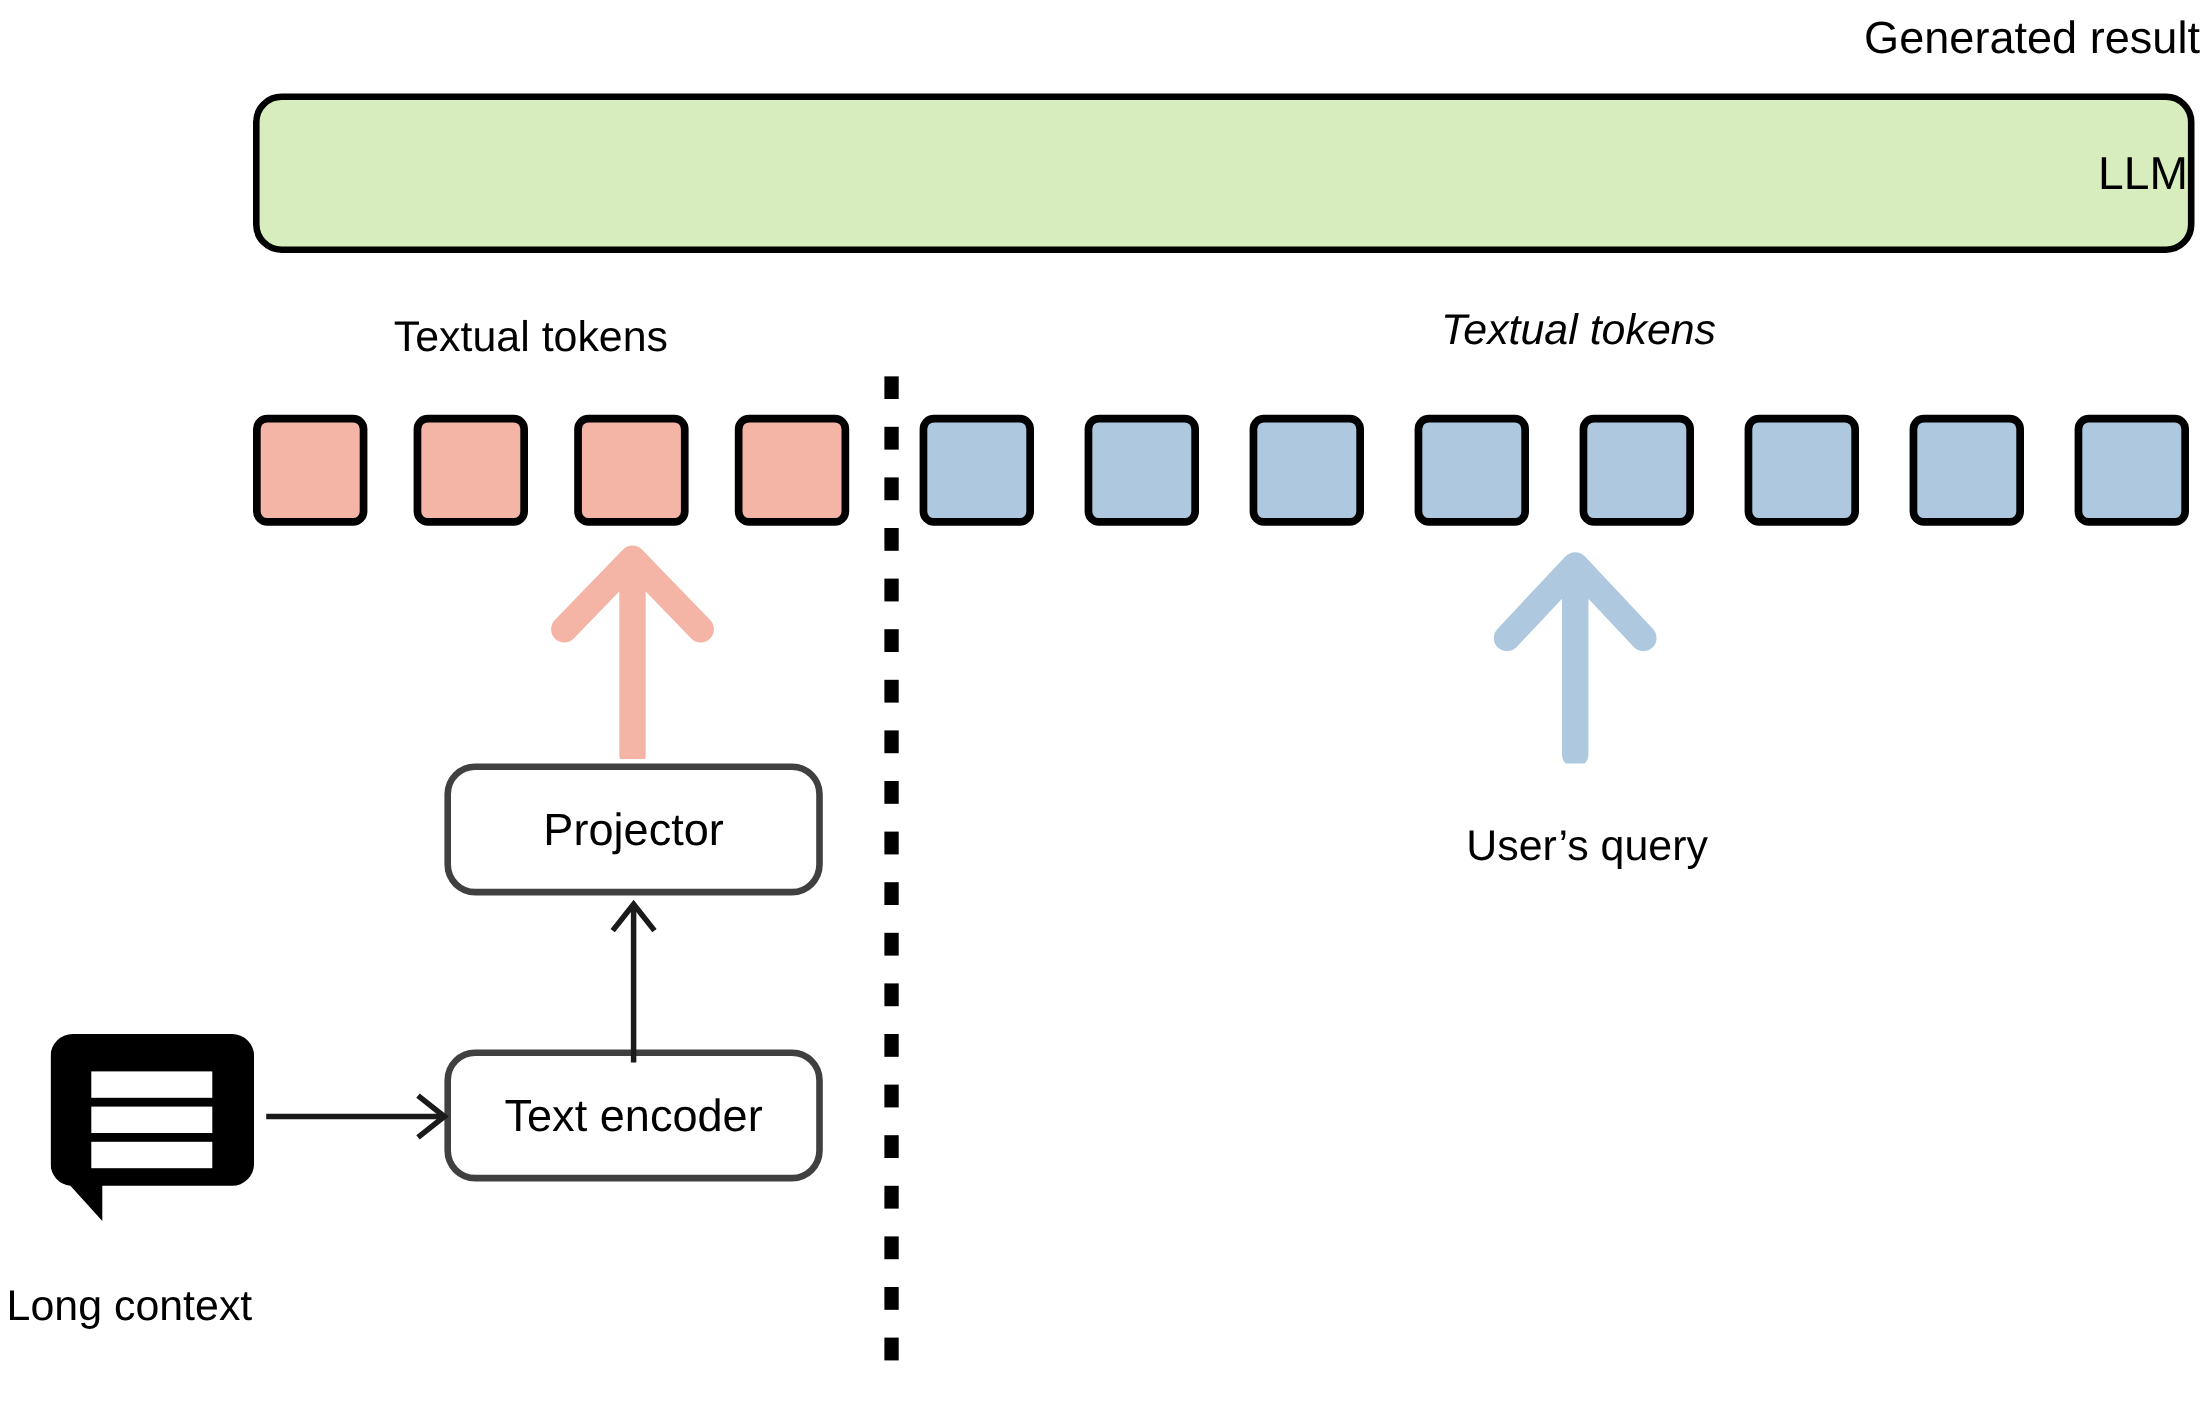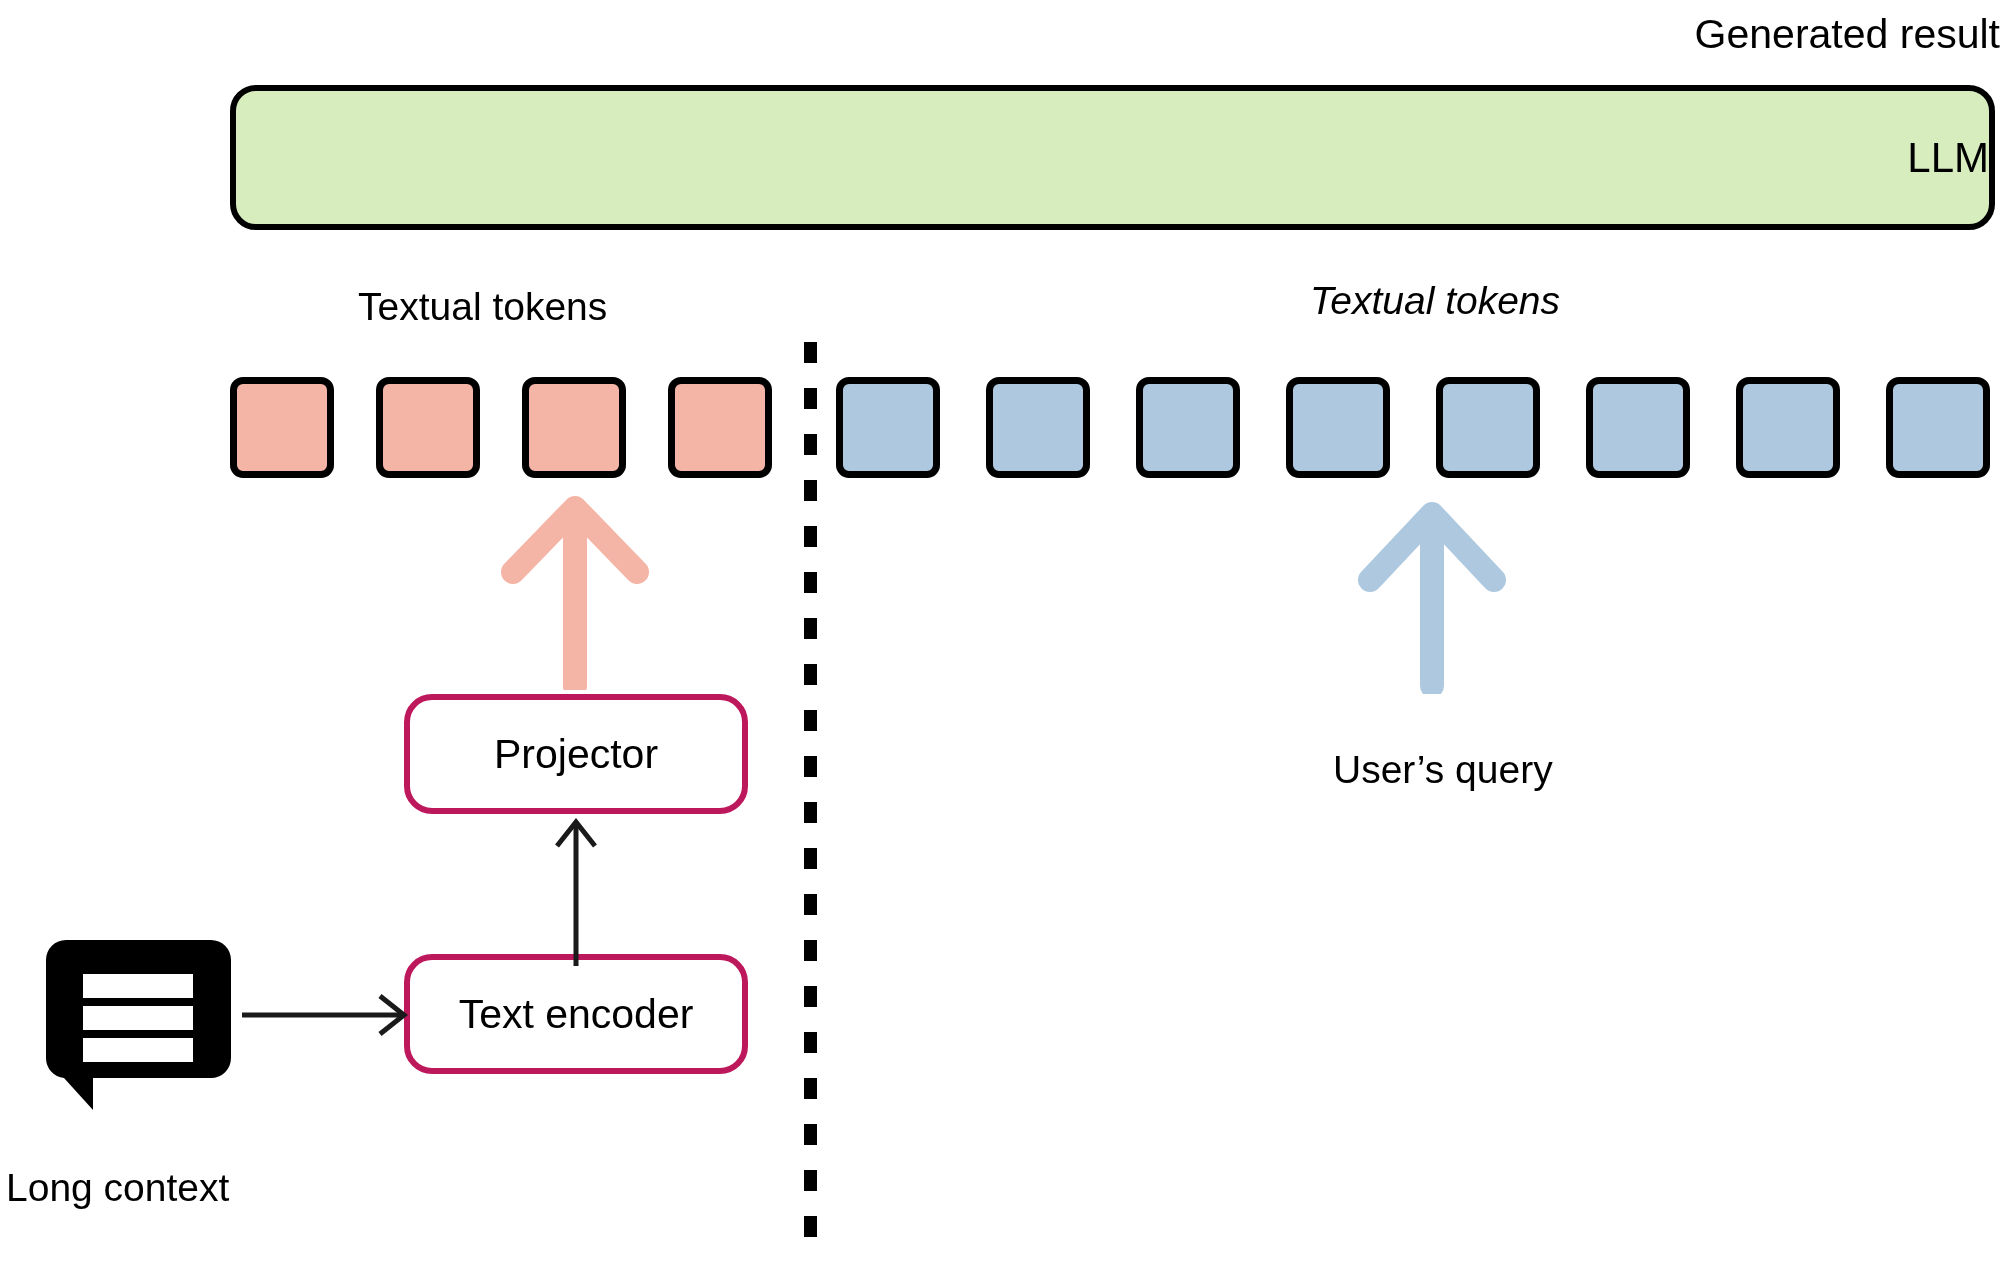--- a/index.html
+++ b/index.html
@@ -94,21 +94,21 @@
   }
 
   
   .fat-arrow { position: absolute; }
 
   
   .plainbox {
     position: absolute;
     box-sizing: border-box;
     background: #ffffff;
-    border: 6px solid #be185d;
+    border: 6px solid #404040;
     border-radius: 28px;
     display: flex;
     align-items: center;
     justify-content: center;
   }
   .plainbox span {
     font-size: 41px;
     color: #000;
   }
   #projector-box { left: 404px; top: 694px; width: 344px; height: 120px; }

